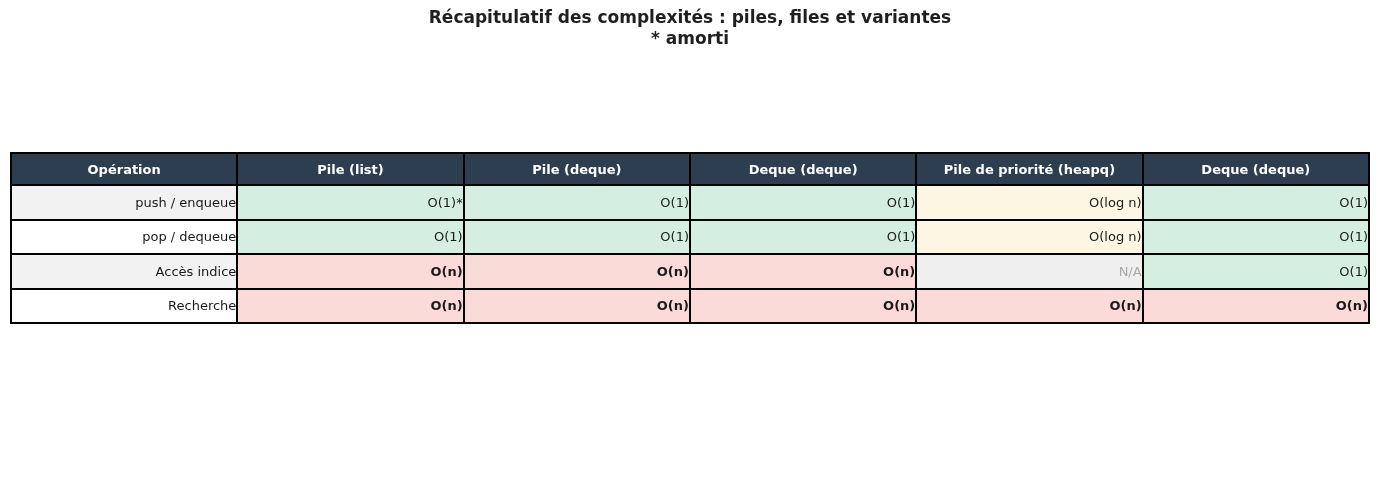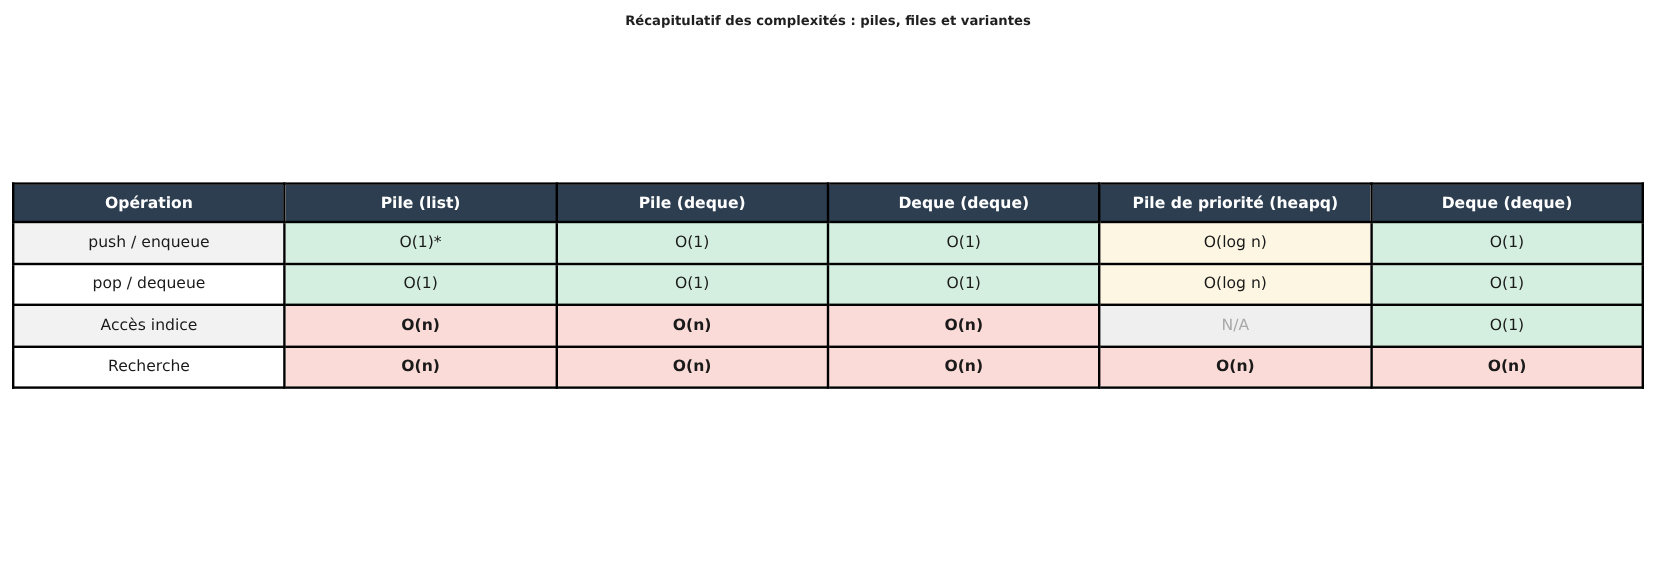--- a/index.html
+++ b/index.html
@@ -15,21 +15,21 @@
     font-family: "DejaVu Sans", "Liberation Sans", sans-serif;
     overflow: hidden;
   }
   .titles {
     position: absolute;
     top: 7px;
     left: 0;
     width: 100%;
     text-align: center;
     font-weight: bold;
-    font-size: 11px;
+    font-size: 17px;
     line-height: 21px;
     color: #1f1f1f;
   }
   table.complexity {
     position: absolute;
     left: 10px;
     top: 152px;
     width: 1360px;
     border-collapse: collapse;
     table-layout: fixed;
@@ -47,34 +47,36 @@
   }
   table.complexity th {
     background: var(--header-bg);
     color: #ffffff;
     font-weight: bold;
     height: 30px;
     margin-left: 14px;
   }
   table.complexity td {
     height: 32.5px;
+    text-align: right;
   }
   tbody tr:nth-child(odd) td.op { background: var(--row-alt); }
   tbody tr:nth-child(even) td.op { background: #ffffff; }
   td.cell-good { background: var(--good-bg); }
   td.cell-bad  { background: var(--bad-bg); font-weight: bold; }
   td.cell-warn { background: var(--warn-bg); }
   td.cell-na   { background: var(--na-bg); color: var(--na-text); }
 </style>
 </head>
 <body>
 
 <div id="stage">
   <div class="titles">
     <div>Récapitulatif des complexités : piles, files et variantes</div>
+    <div>* amorti</div>
   </div>
 
   <table class="complexity">
     <thead>
       <tr>
           <th>Opération</th>
           <th>Pile (list)</th>
           <th>Pile (deque)</th>
           <th>Deque (deque)</th>
           <th>Pile de priorité (heapq)</th>

